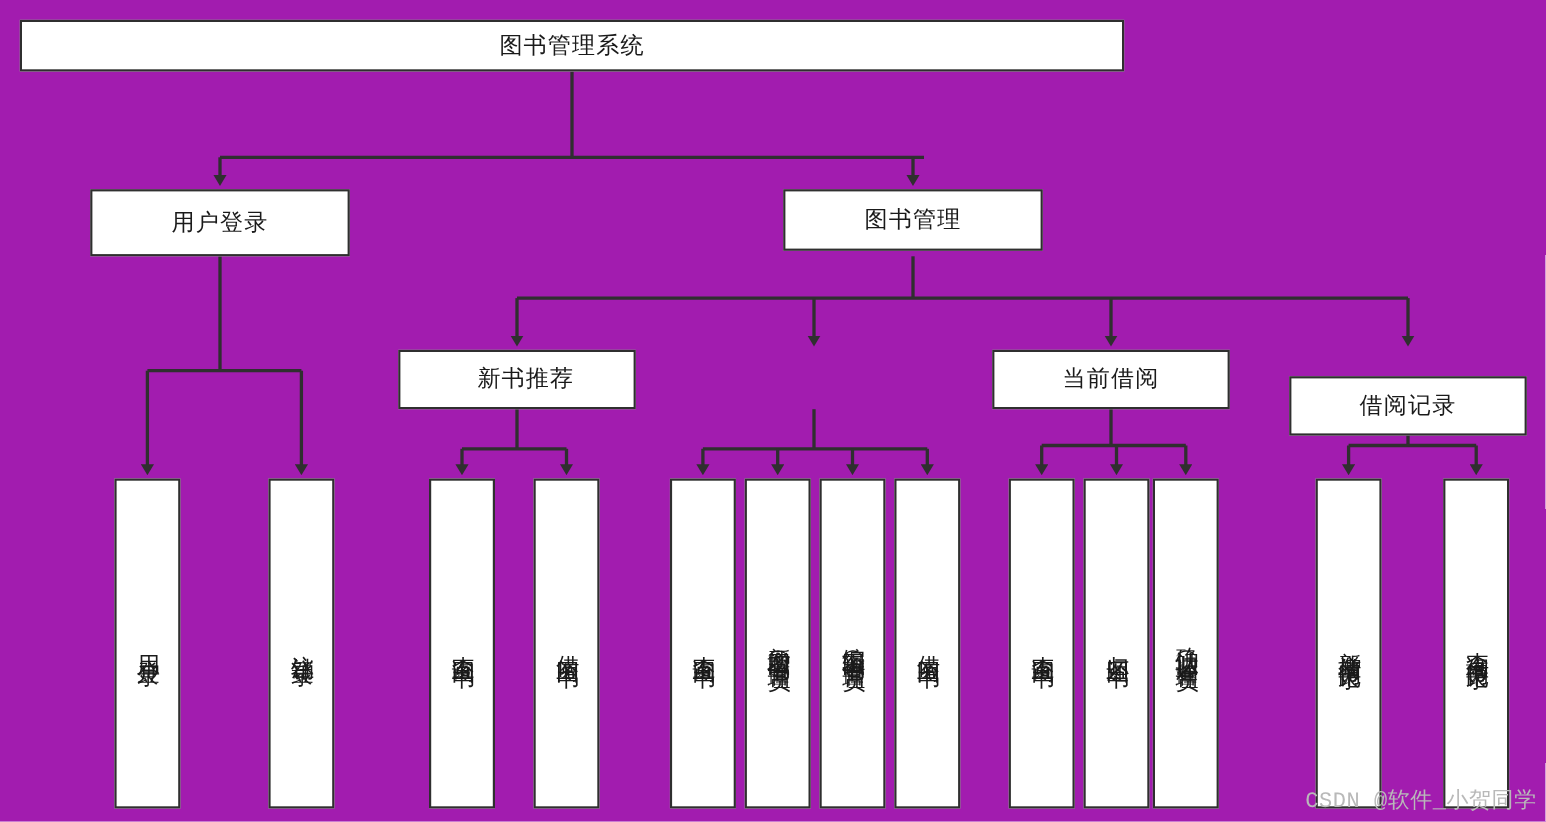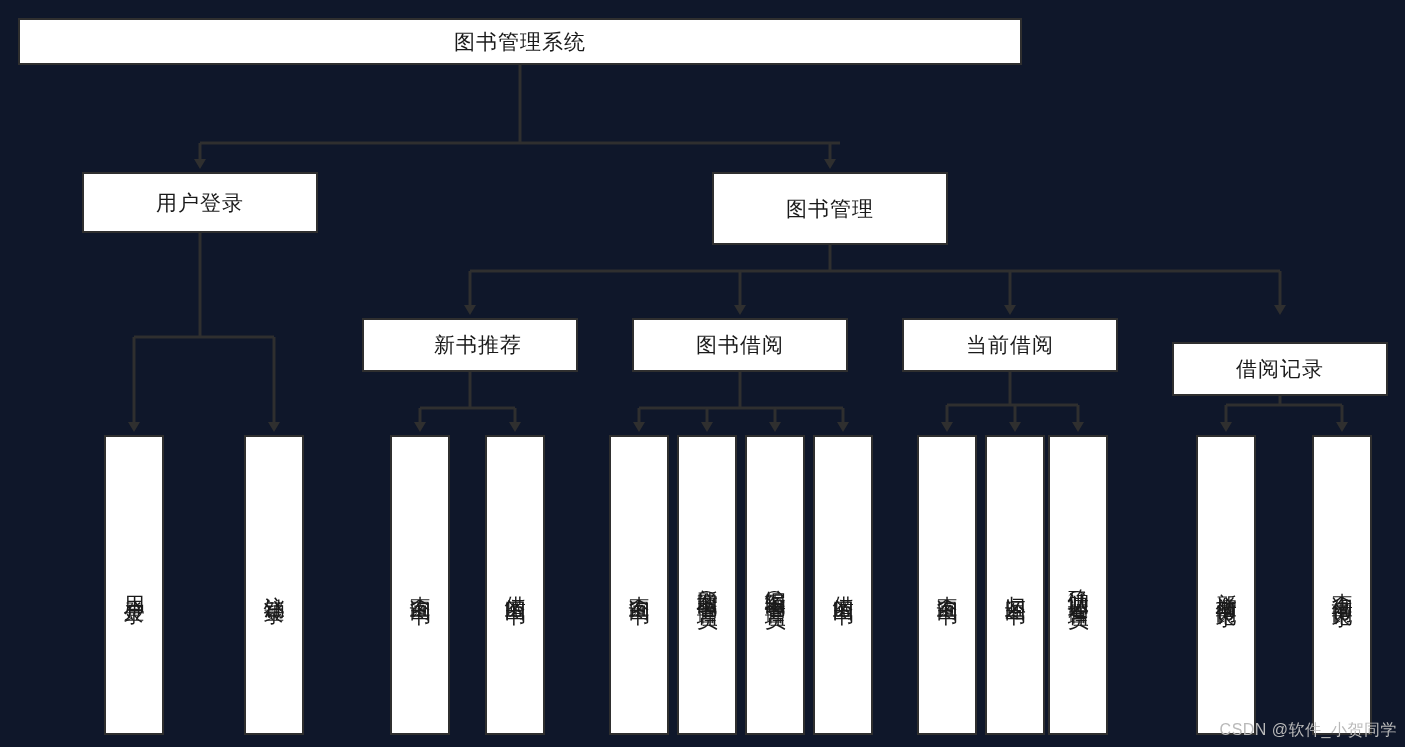--- a/index.html
+++ b/index.html
@@ -7,21 +7,21 @@
     padding: 0;
     background: #ffffff;
   }
   body {
     font-family: "Liberation Sans", "DejaVu Sans", sans-serif;
   }
   #stage {
     position: relative;
     width: 1405px;
     height: 747px;
-    background: #0f172a;
+    background: #a21caf;
     overflow: hidden;
   }
   #wires {
     position: absolute;
     left: 0;
     top: 0;
     width: 1405px;
     height: 747px;
     pointer-events: none;
   }
@@ -51,24 +51,25 @@
   .node.vert .vtext {
     writing-mode: vertical-rl;
     text-orientation: upright;
     display: block;
     white-space: nowrap;
   }
   #watermark {
     position: absolute;
     right: 8px;
     bottom: 6px;
-    font-size: 16px;
+    font-size: 20px;
     color: #b9b9b9;
     letter-spacing: 0.5px;
     white-space: nowrap;
+    font-family: Liberation Mono, monospace;
   }
 </style>
 </head>
 <body>
 
 <div id="stage">
 
   <svg id="wires" viewBox="0 0 1405 747" width="1405" height="747">
     <defs>
       <marker id="arrow" markerWidth="10" markerHeight="12" refX="1" refY="6" orient="auto" markerUnits="userSpaceOnUse">
@@ -119,44 +120,41 @@
     </g>
   </svg>
 
   <div class="node horiz" style="left: 18px; top: 18px; width: 1004px; height: 47px;">
     <span>图书管理系统</span>
   </div>
 
   <div class="node horiz" style="left: 82px; top: 172px; width: 236px; height: 61px;">
     <span>用户登录</span>
   </div>
-  <div class="node horiz" style="left: 712px; top: 172px; width: 236px; height: 73px;">
+  <div class="node horiz" style="left: 712px; top: 172px; width: 236px; height: 56px;">
     <span>图书管理</span>
   </div>
 
   <div class="node vert" style="left: 104px; top: 435px; width: 60px; height: 300px;">
     <span class="vtext">用户登录</span>
   </div>
   <div class="node vert" style="left: 244px; top: 435px; width: 60px; height: 300px;">
     <span class="vtext">注销登录</span>
   </div>
 
   <div class="node horiz" style="left: 362px; top: 318px; width: 216px; height: 54px; padding-left: 16px;">
     <span>新书推荐</span>
   </div>
   <div class="node vert" style="left: 390px; top: 435px; width: 60px; height: 300px;">
     <span class="vtext">查询图书</span>
   </div>
   <div class="node vert" style="left: 485px; top: 435px; width: 60px; height: 300px;">
     <span class="vtext">借阅图书</span>
   </div>
 
-  <div class="node horiz" style="left: 632px; top: 318px; width: 216px; height: 54px;">
-    <span>图书借阅</span>
-  </div>
   <div class="node vert" style="left: 609px; top: 435px; width: 60px; height: 300px;">
     <span class="vtext">查询图书</span>
   </div>
   <div class="node vert" style="left: 677px; top: 435px; width: 60px; height: 300px;">
     <span class="vtext">新增图书（管理员）</span>
   </div>
   <div class="node vert" style="left: 745px; top: 435px; width: 60px; height: 300px;">
     <span class="vtext">编辑图书（管理员）</span>
   </div>
   <div class="node vert" style="left: 813px; top: 435px; width: 60px; height: 300px;">

